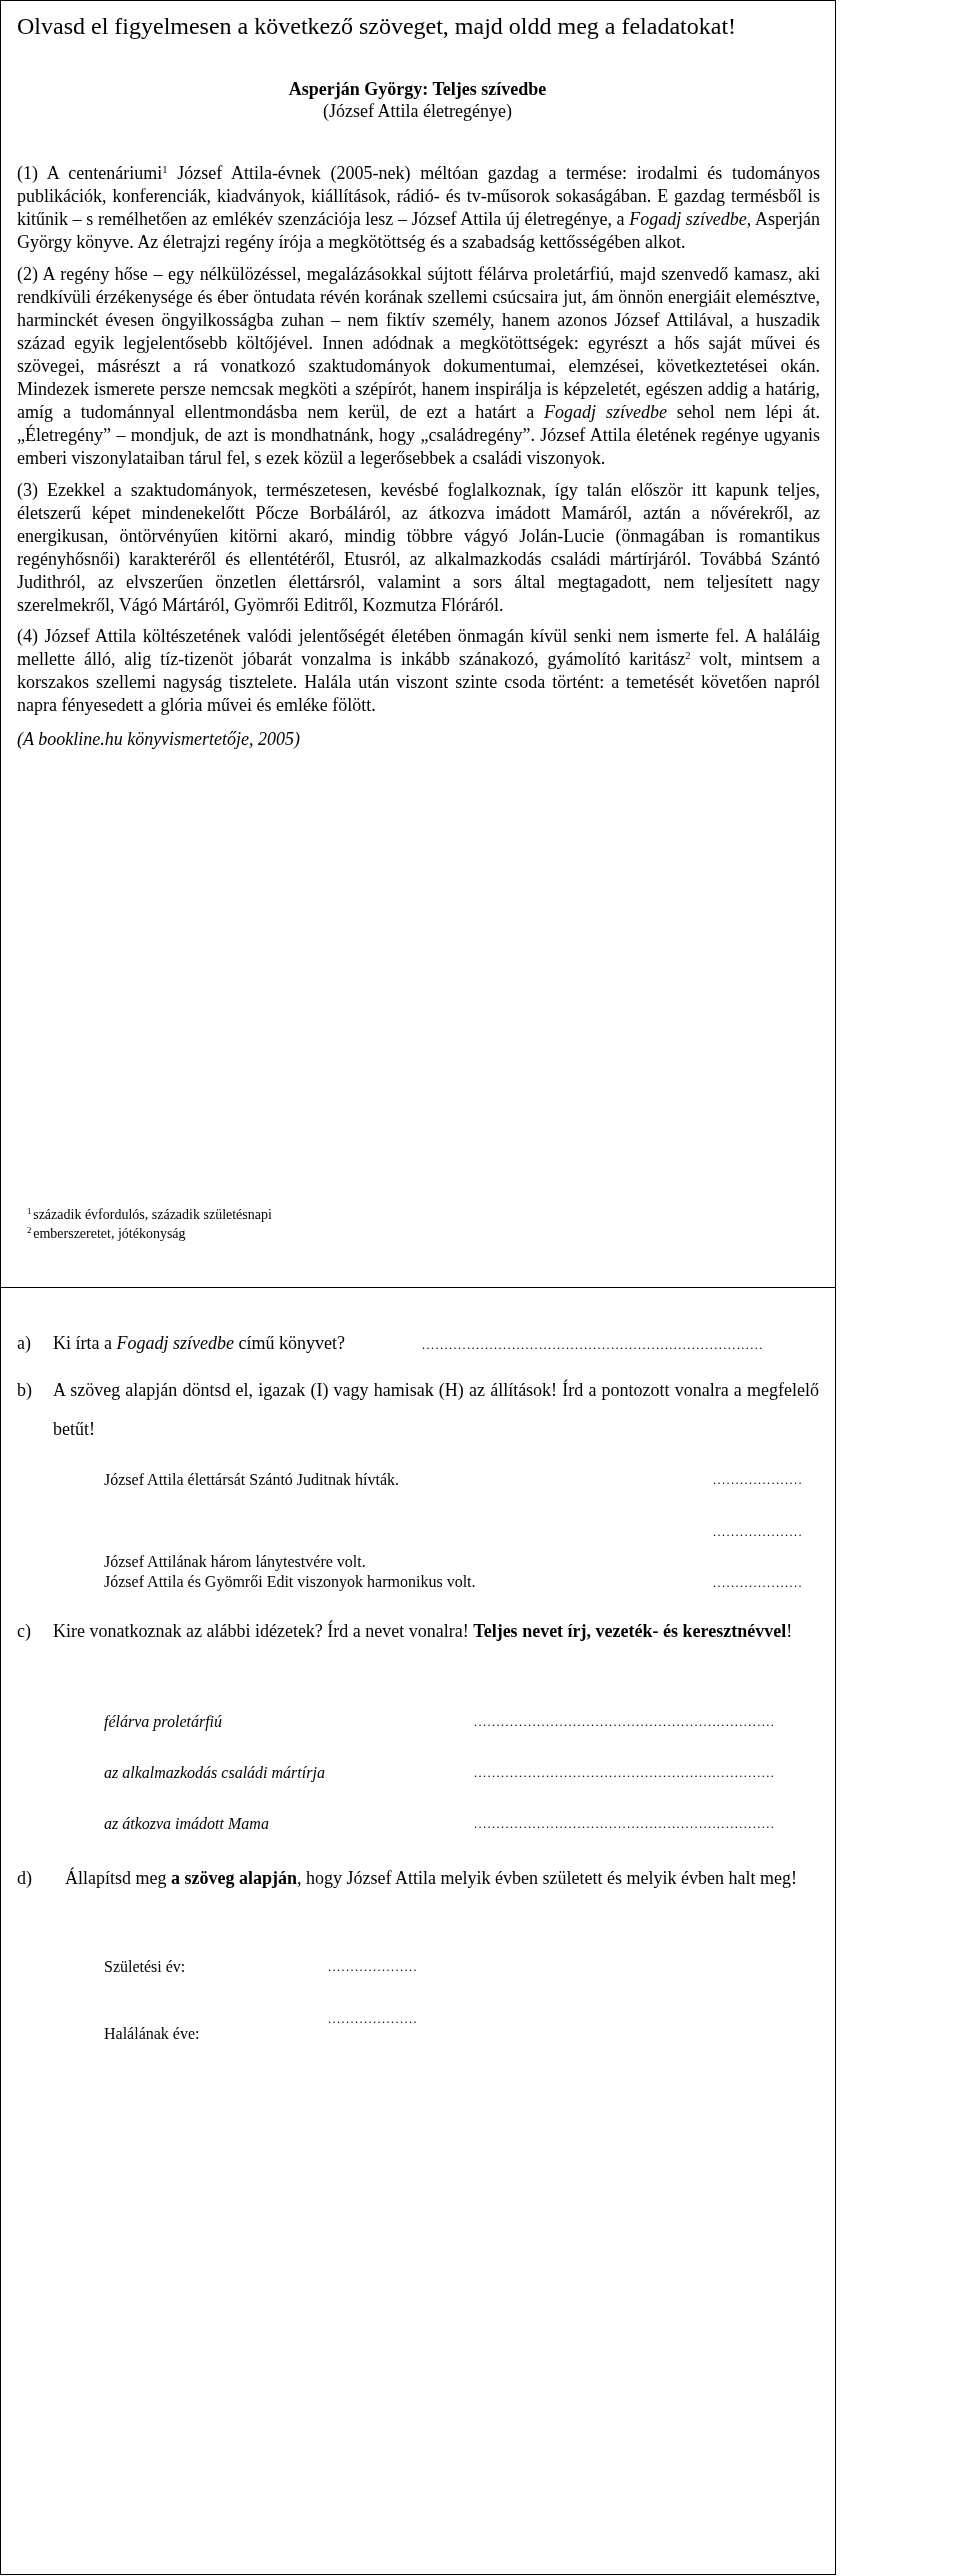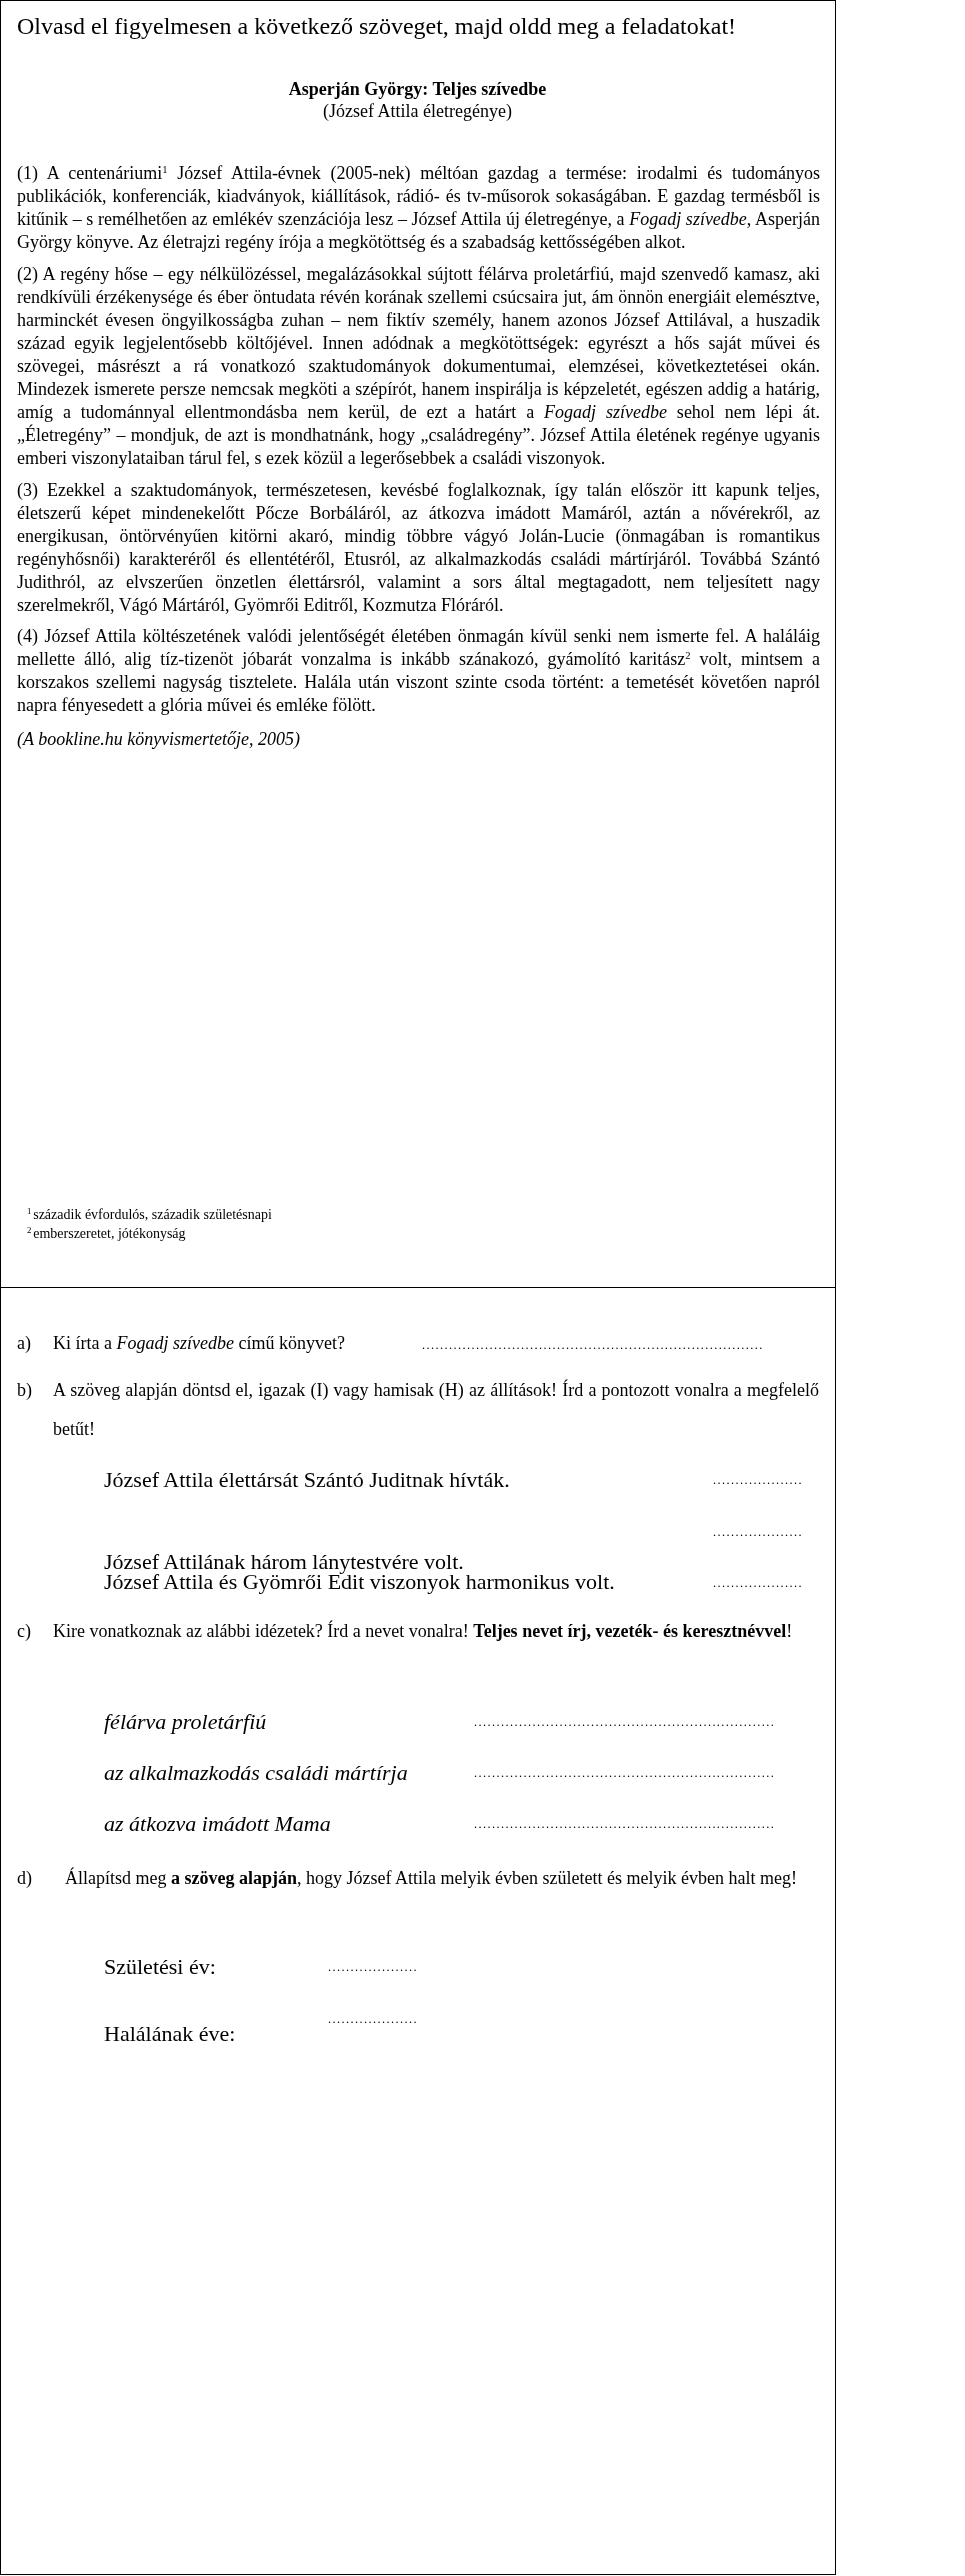--- a/index.html
+++ b/index.html
@@ -22,21 +22,21 @@
   .article p { margin: 0 0 8.8px 0; }
   .article sup { font-size: 10.6px; line-height: 0; vertical-align: 6.2px; }
   .cite { text-align: left; font-style: italic; margin-top: 10.6px !important; }
   .footnotes { left: 3px; top: 1205px; font-size: 14px; line-height: 19.4px; margin-left: 24px; }
   .footnotes sup { font-size: 8.8px; vertical-align: 5.3px; line-height: 0; margin-right: 1.8px; }
   .divider { left: 0; top: 1287px; width: 835px; height: 0; border-top: 1.8px solid #000; }
 
   .q { font-size: 18px; }
   .q .letter { position: absolute; left: 17px; }
   .q .qtext { position: absolute; left: 53px; width: 766px; text-align: justify; line-height: 39px; }
-  .item { position: absolute; left: 104px; font-size: 22px; line-height: 23px; }
+  .item { position: absolute; left: 104px; font-size: 16px; line-height: 23px; }
   .dots { position: absolute; font-size: 12.4px; letter-spacing: 1.4px; line-height: 17.6px; overflow: hidden; white-space: nowrap; }
   .it { font-style: italic; }
 </style>
 </head>
 <body>
 
 <div class="frame"></div>
 
 <div class="abs instr">Olvasd el figyelmesen a következő szöveget, majd oldd meg a feladatokat!</div>
 

